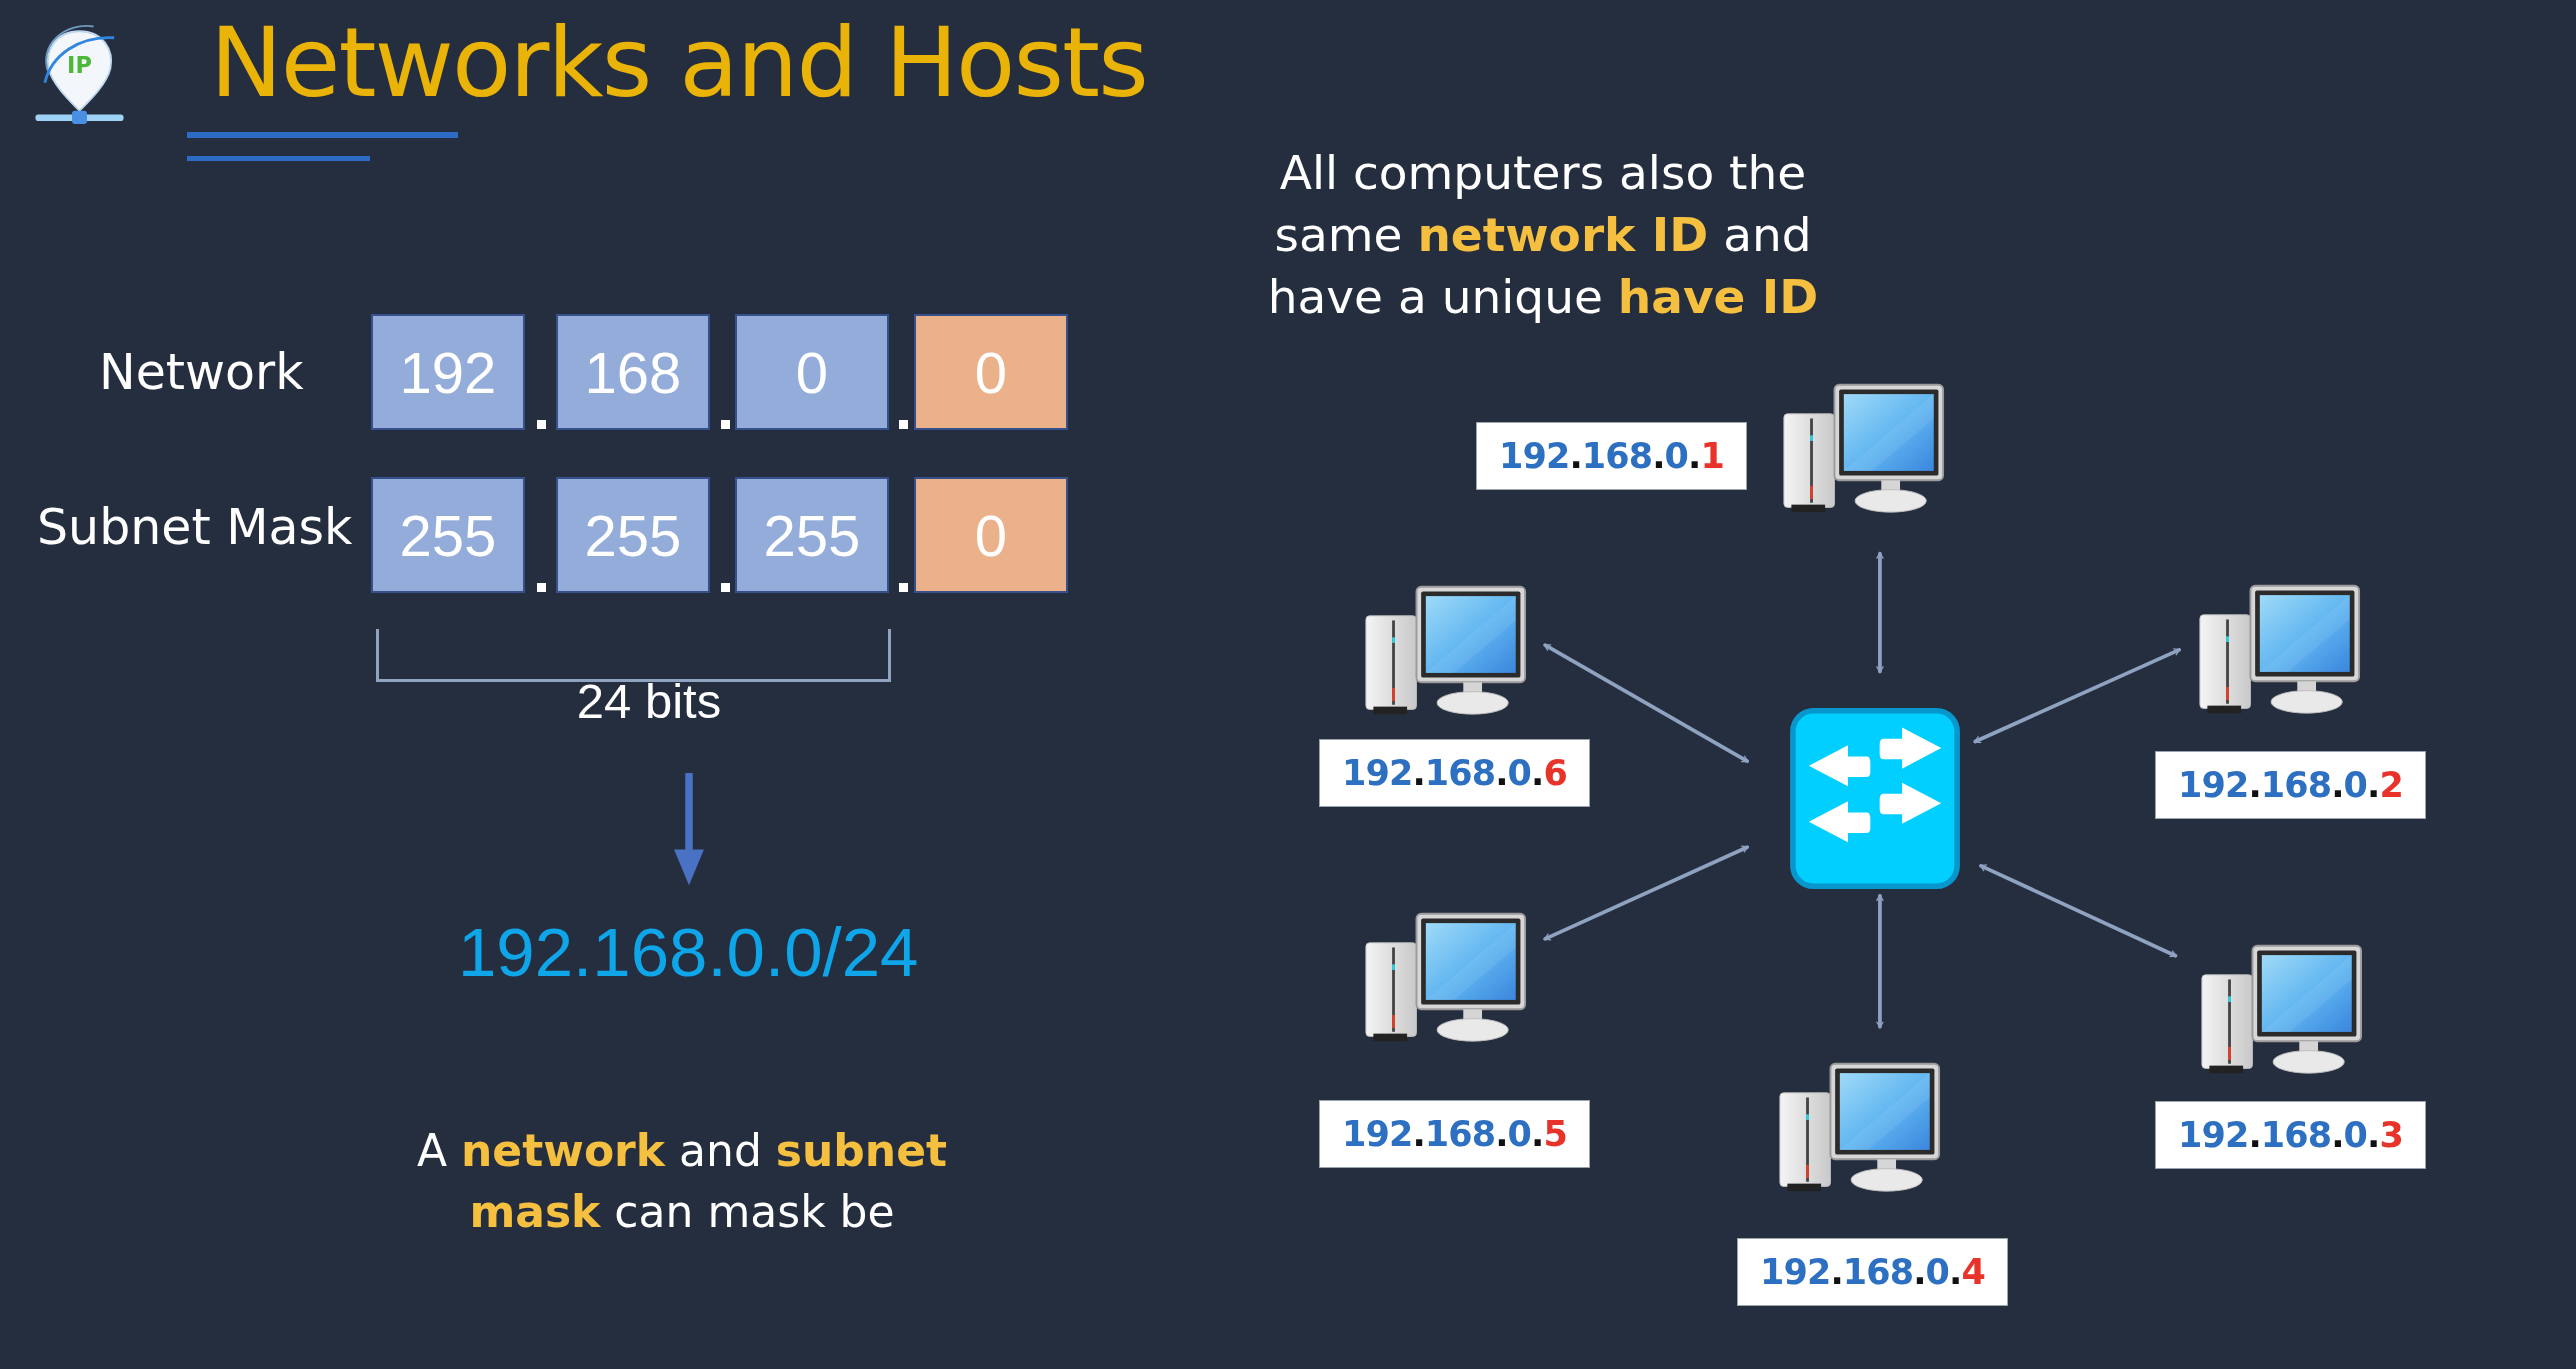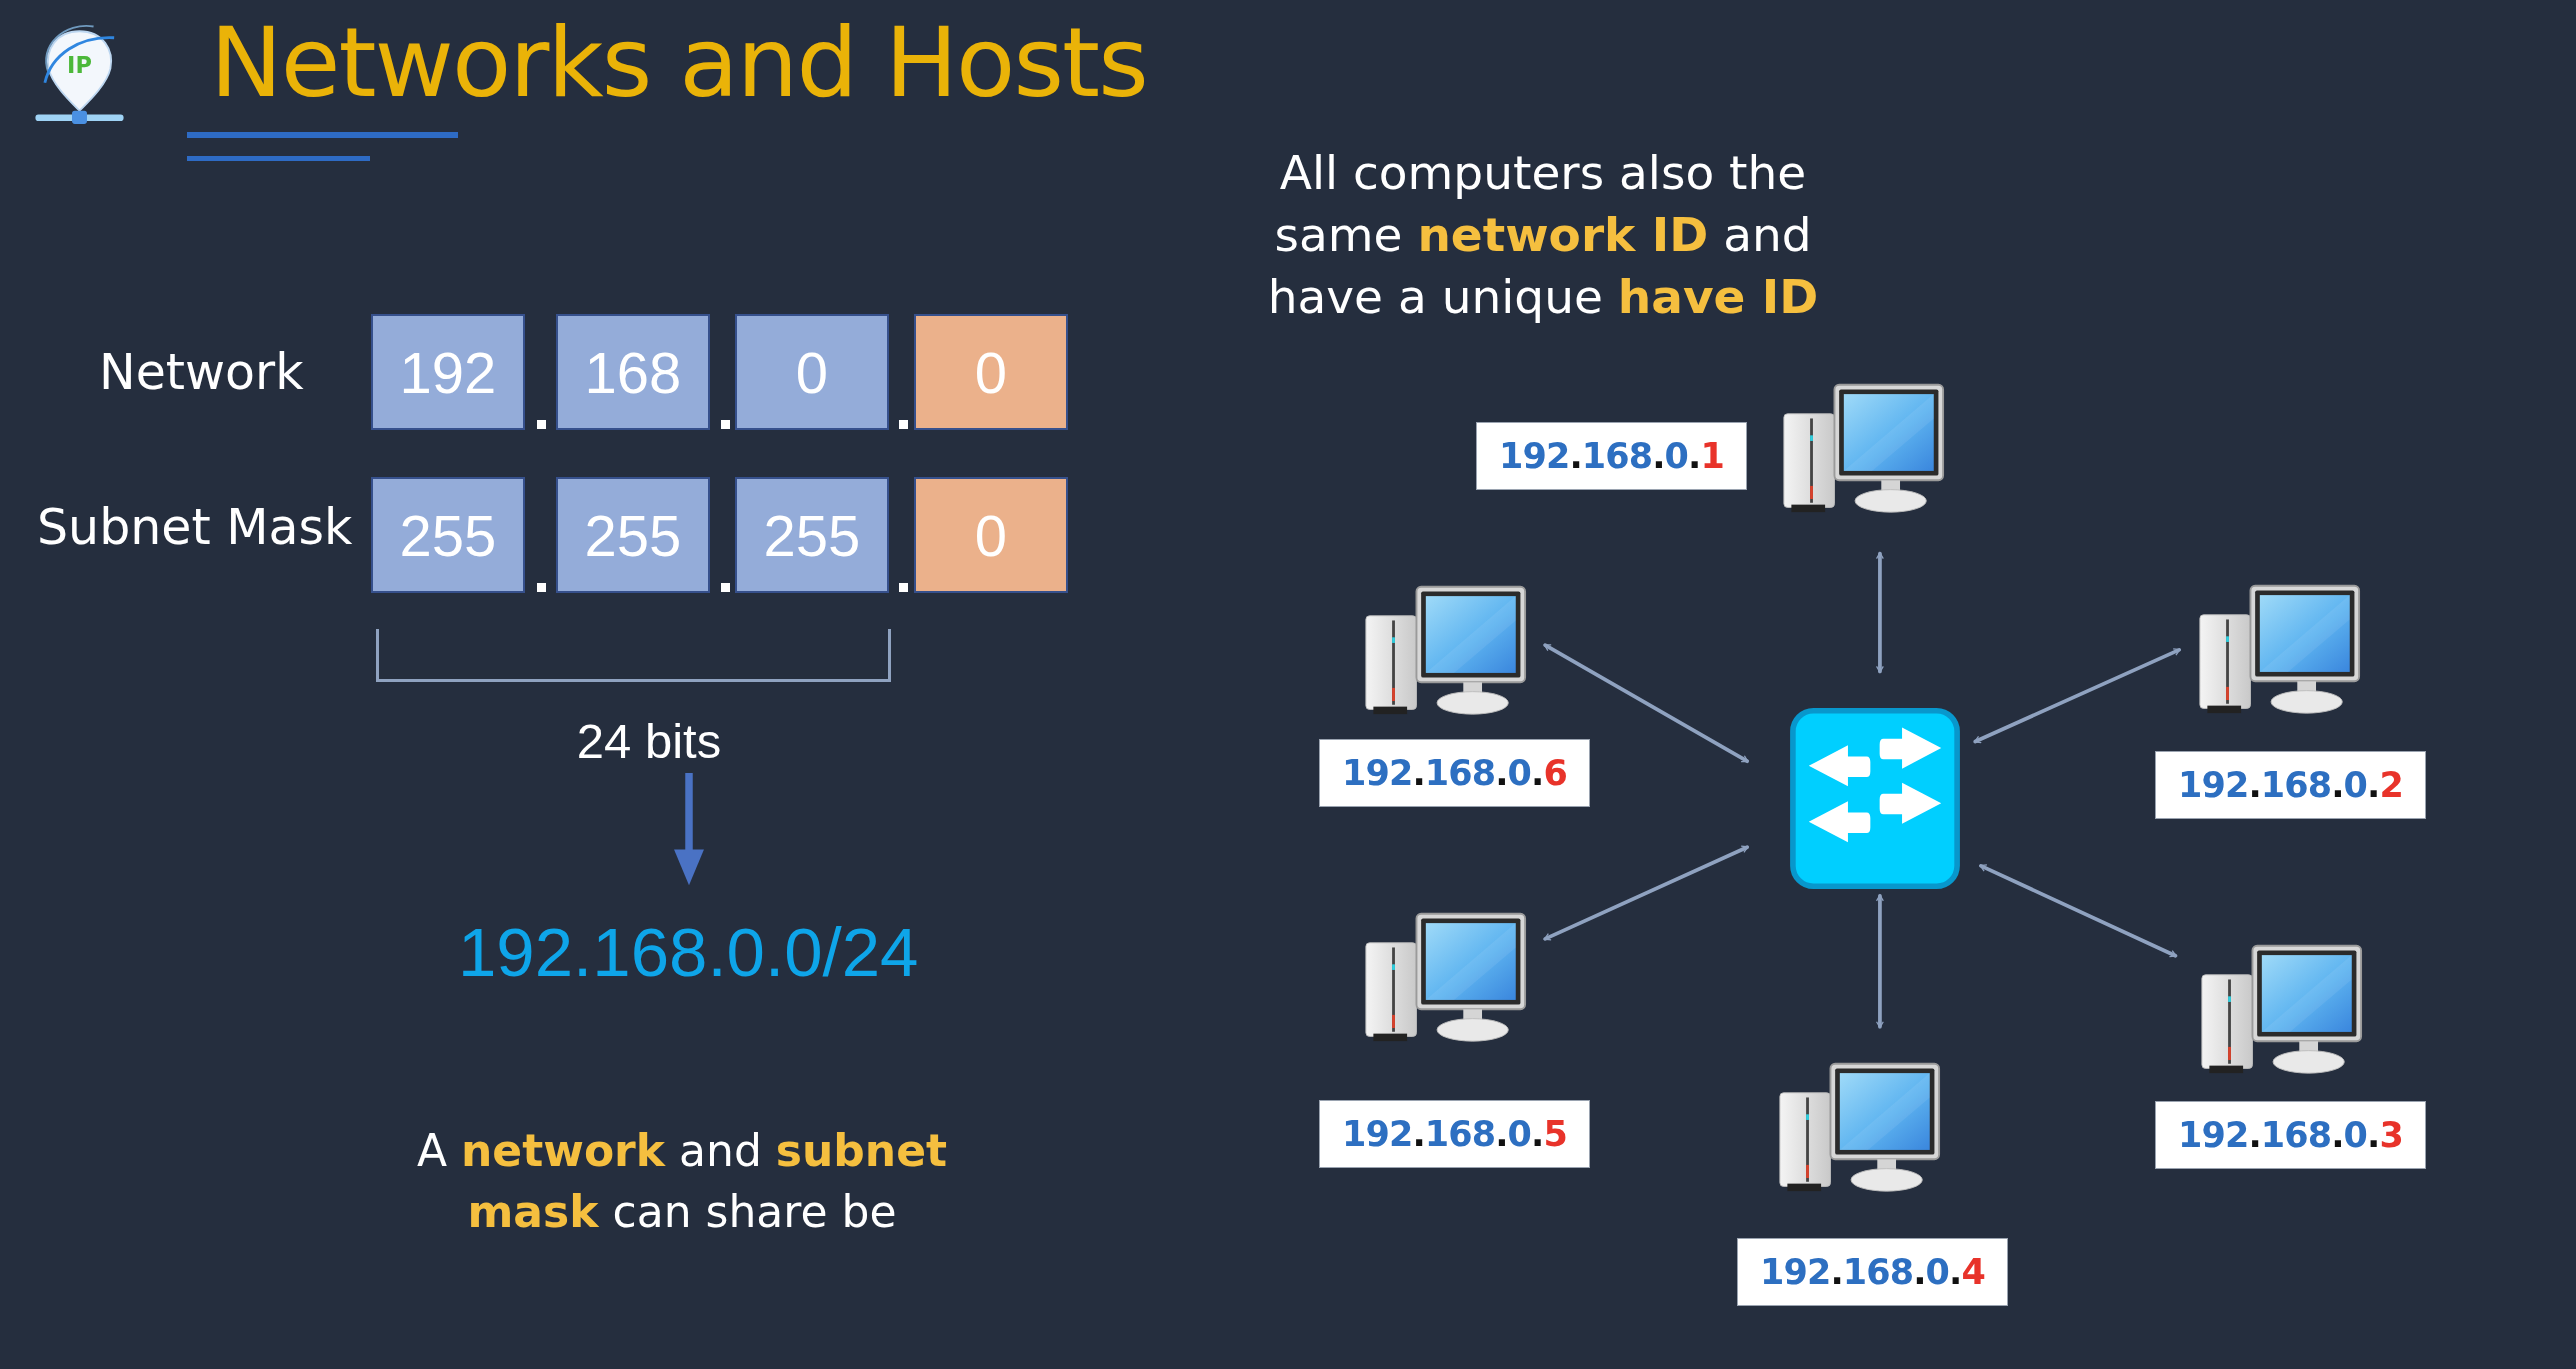--- a/index.html
+++ b/index.html
@@ -72,32 +72,32 @@
 
 <div class="abs octet" style="left:371px; top:477px;">255</div>
 <div class="abs dot" style="left:537px; top:583px;"></div>
 <div class="abs octet" style="left:556px; top:477px;">255</div>
 <div class="abs dot" style="left:721px; top:583px;"></div>
 <div class="abs octet" style="left:735px; top:477px;">255</div>
 <div class="abs dot" style="left:899px; top:583px;"></div>
 <div class="abs octet host" style="left:914px; top:477px;">0</div>
 
 <div class="abs bracket" style="left:376px; top:629px; width:515px; height:53px;"></div>
-<div class="abs bits" style="left:649px; top:713px;">24 bits</div>
+<div class="abs bits" style="left:649px; top:673px;">24 bits</div>
 
 <div class="abs" style="left:672px; top:773px;">
   <svg width="34" height="114" viewBox="0 0 36 122">
     <rect x="14" y="0" width="8" height="86" fill="#4a72c4"></rect>
     <polygon points="2,82 34,82 18,120" fill="#4a72c4"></polygon>
   </svg>
 </div>
 
 <div class="abs cidr" style="left:458px; top:913px;">192.168.0.0/24</div>
 
-<div class="abs caption" style="left:682px; top:1120px;"><span>A </span><span class="hl">network</span><span> and </span><span class="hl">subnet</span><br><span class="hl">mask</span><span> can share be</span><br></div>
+<div class="abs caption" style="left:682px; top:1120px;"><span>A </span><span class="hl">network</span><span> and </span><span class="hl">subnet</span><br><span class="hl">mask</span><span> can mask be</span><br></div>
 
 <div class="abs caption" style="left:1543px; top:142px; font-size:47px; line-height:62px;"><span>All computers also the</span><br><span>same </span><span class="hl">network ID</span><span> and</span><br><span>have a unique </span><span class="hl">have ID</span></div>
 
 <svg class="abs" width="2576" height="1369" style="left:0; top:0; pointer-events:none;" viewBox="0 0 2754 1464">
   <defs>
     <marker id="ah" viewBox="0 0 20 20" refX="14" refY="10" markerWidth="9" markerHeight="9" orient="auto-start-reverse" markerUnits="userSpaceOnUse">
       <path d="M2 2 L16 10 L2 18" fill="none" stroke="#8fa2c0" stroke-width="3"></path>
     </marker>
   </defs>
   <g stroke="#8fa2c0" stroke-width="4" fill="none" stroke-linecap="round">

